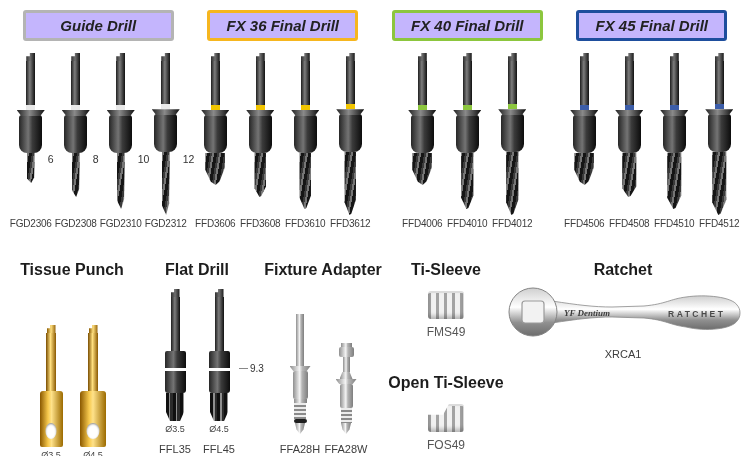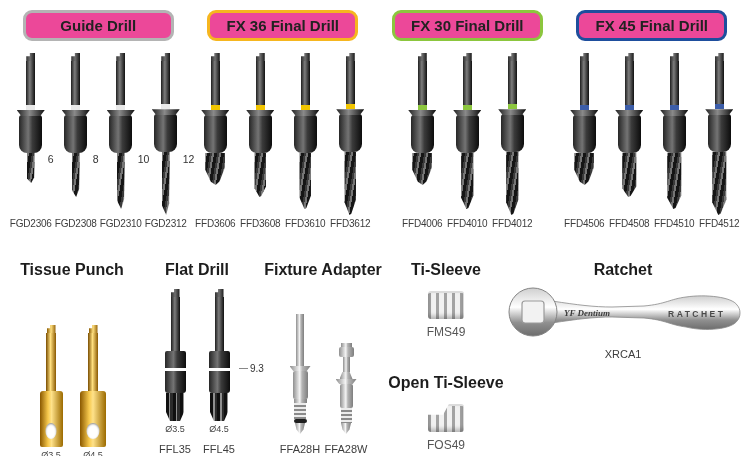--- a/index.html
+++ b/index.html
@@ -2,23 +2,23 @@
 <html><head>
 <meta charset="utf-8">
 <style>
   html,body{margin:0;padding:0;background:#fff;}
   #canvas{position:relative;width:750px;height:456px;background:#fff;overflow:hidden;
           font-family:"Liberation Sans",sans-serif;}
 
   
   .top{display:flex;padding:10px 6px 0 6px;}
   .group{flex:1;display:flex;flex-direction:column;align-items:center;min-width:0;}
-  .hdr{border:3px solid var(--accent);border-radius:9px;background:#ec4899;
+  .hdr{border:3px solid var(--accent);border-radius:3px;background:#c4b5fd;
        font-weight:bold;font-size:15px;color:#222;padding:4px 0;width:82%;
-       text-align:center;white-space:nowrap;box-sizing:border-box;}
+       text-align:center;white-space:nowrap;box-sizing:border-box;font-style:italic;}
   .drill-row{display:flex;justify-content:center;margin-top:12px;}
   .drill-unit{width:45px;display:flex;flex-direction:column;align-items:center;height:176px;}
   .drill{position:relative;display:flex;flex-direction:column;align-items:center;height:162px;}
   .notch{width:9px;height:8px;background:linear-gradient(90deg,#2e2e2e,#707070 45%,#161616);
          clip-path:polygon(0 42%,40% 42%,40% 0,100% 0,100% 100%,0 100%);}
   .shank{width:9px;height:44px;background:linear-gradient(90deg,#1f1f1f,#7d7d7d 42%,#0f0f0f);}
   .band{width:9px;height:5px;background:var(--band);}
   .rim{width:28px;height:6px;background:linear-gradient(90deg,#222,#8a8a8a 45%,#0e0e0e);
        clip-path:polygon(0 0,100% 0,84% 100%,16% 100%);margin-bottom:-1px;}
   .dbody{width:23px;height:38px;border-radius:3px 3px 8px 8px;
@@ -211,21 +211,21 @@
             <div class="rim"></div>
               <div class="dbody"></div>
             <div class="tip"></div>
           </div>
           <span class="code">FFD3612</span>
         </div>
       </div>
     </div>
 
     <div class="group g-40" style="--accent:#8cc63e">
-      <div class="hdr">FX 30 Final Drill</div>
+      <div class="hdr">FX 40 Final Drill</div>
       <div class="drill-row">
         <div class="drill-unit">
           <div class="drill len6">
             <div class="notch"></div>
             <div class="shank"></div>
               <div class="band"></div>
             <div class="rim"></div>
               <div class="dbody"></div>
             <div class="tip"></div>
           </div>

